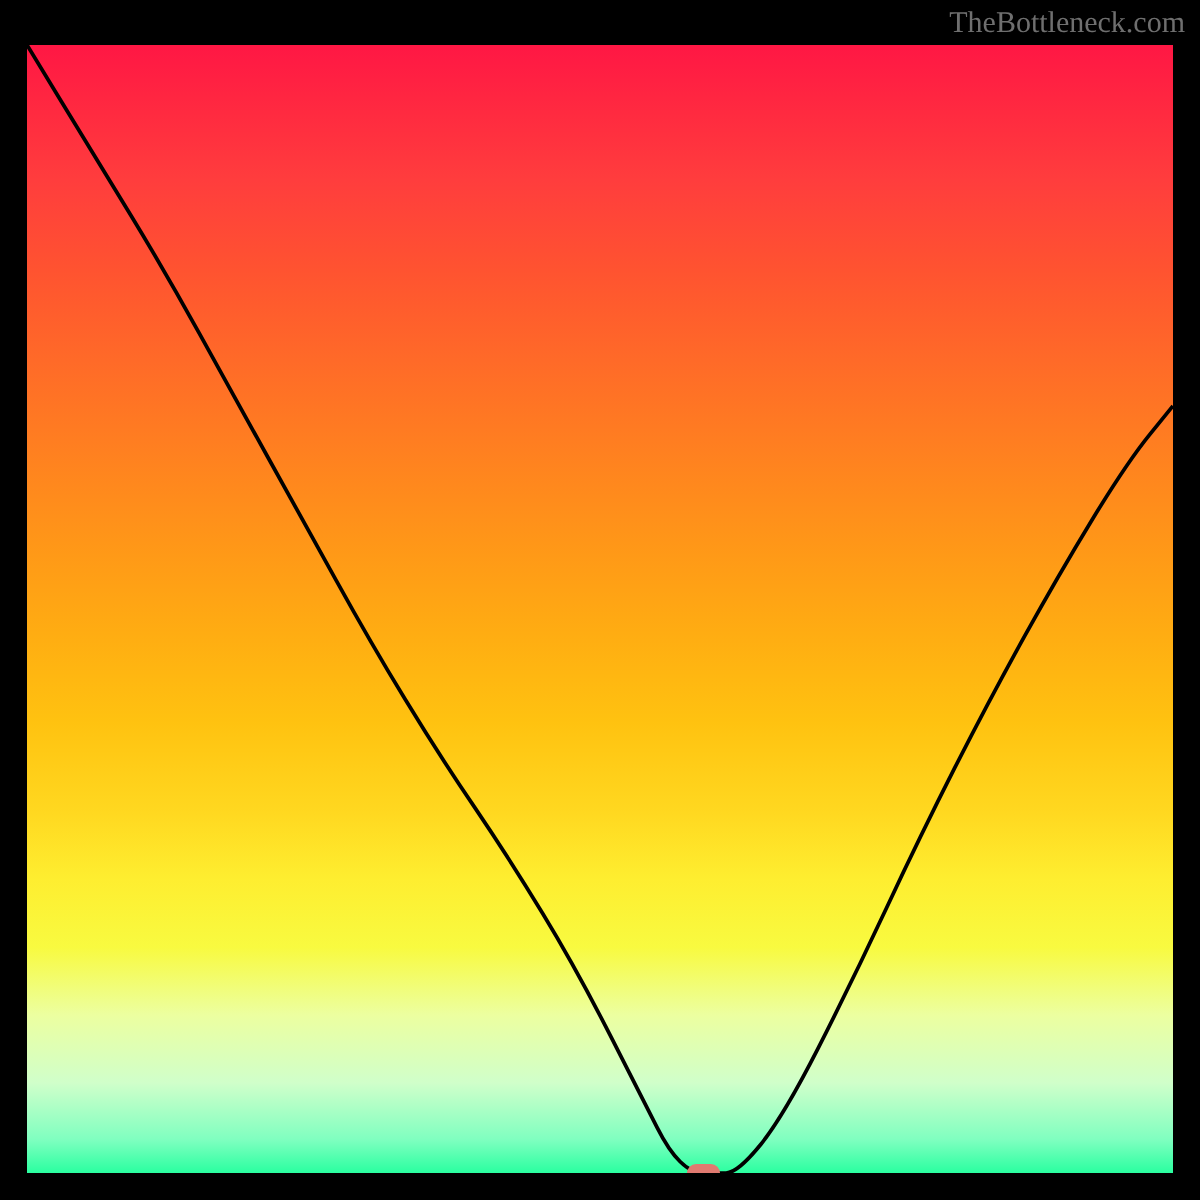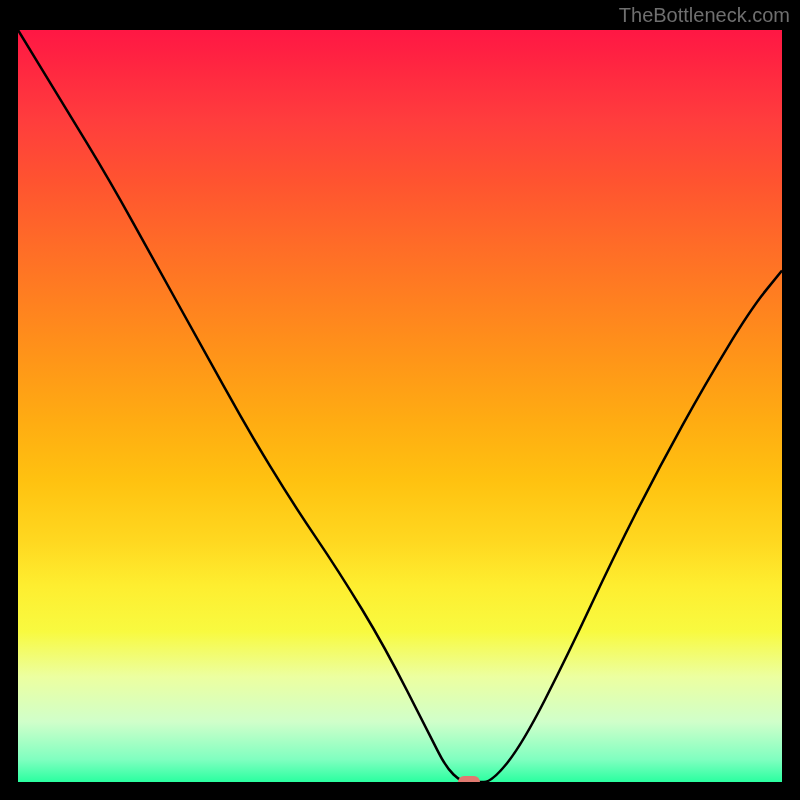--- a/index.html
+++ b/index.html
@@ -17,20 +17,21 @@
     background: #000;
   }
   .watermark {
     position: absolute;
     top: 4px;
     right: 10px;
     font-size: 20px;
     font-weight: 500;
     color: #6f6f6f;
     z-index: 10;
+    font-family: Liberation Serif, serif;
   }
   .plot-area {
     position: absolute;
     left: 18px;
     top: 30px;
     width: 764px;
     height: 752px;
     overflow: hidden;
   }
   .gradient-bg {

